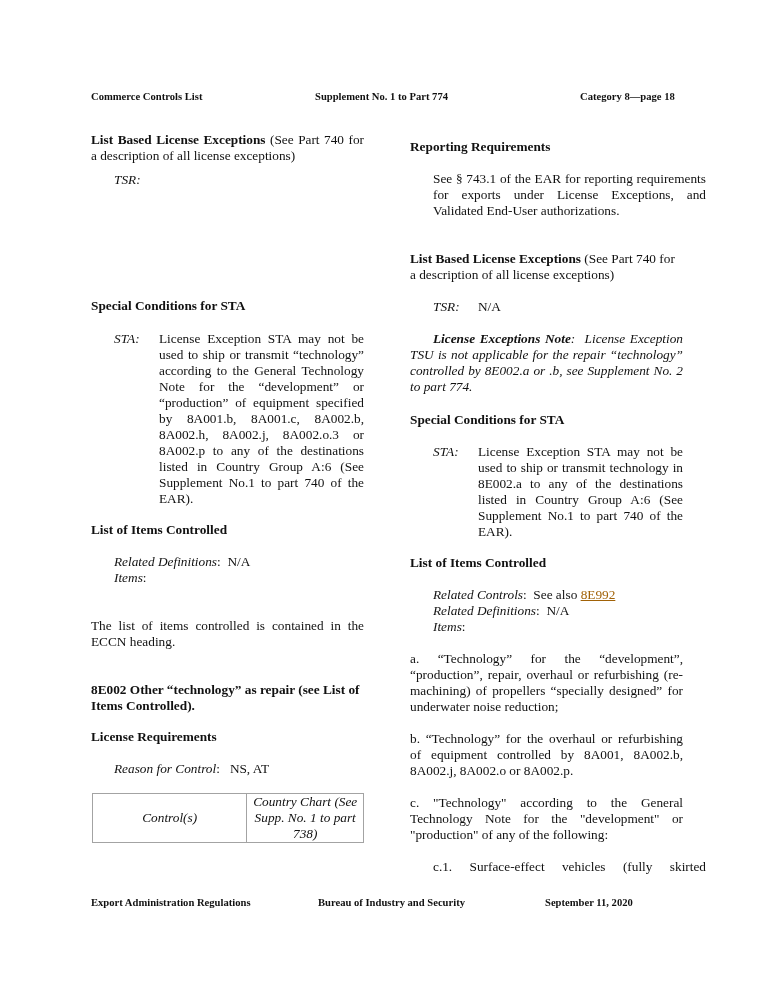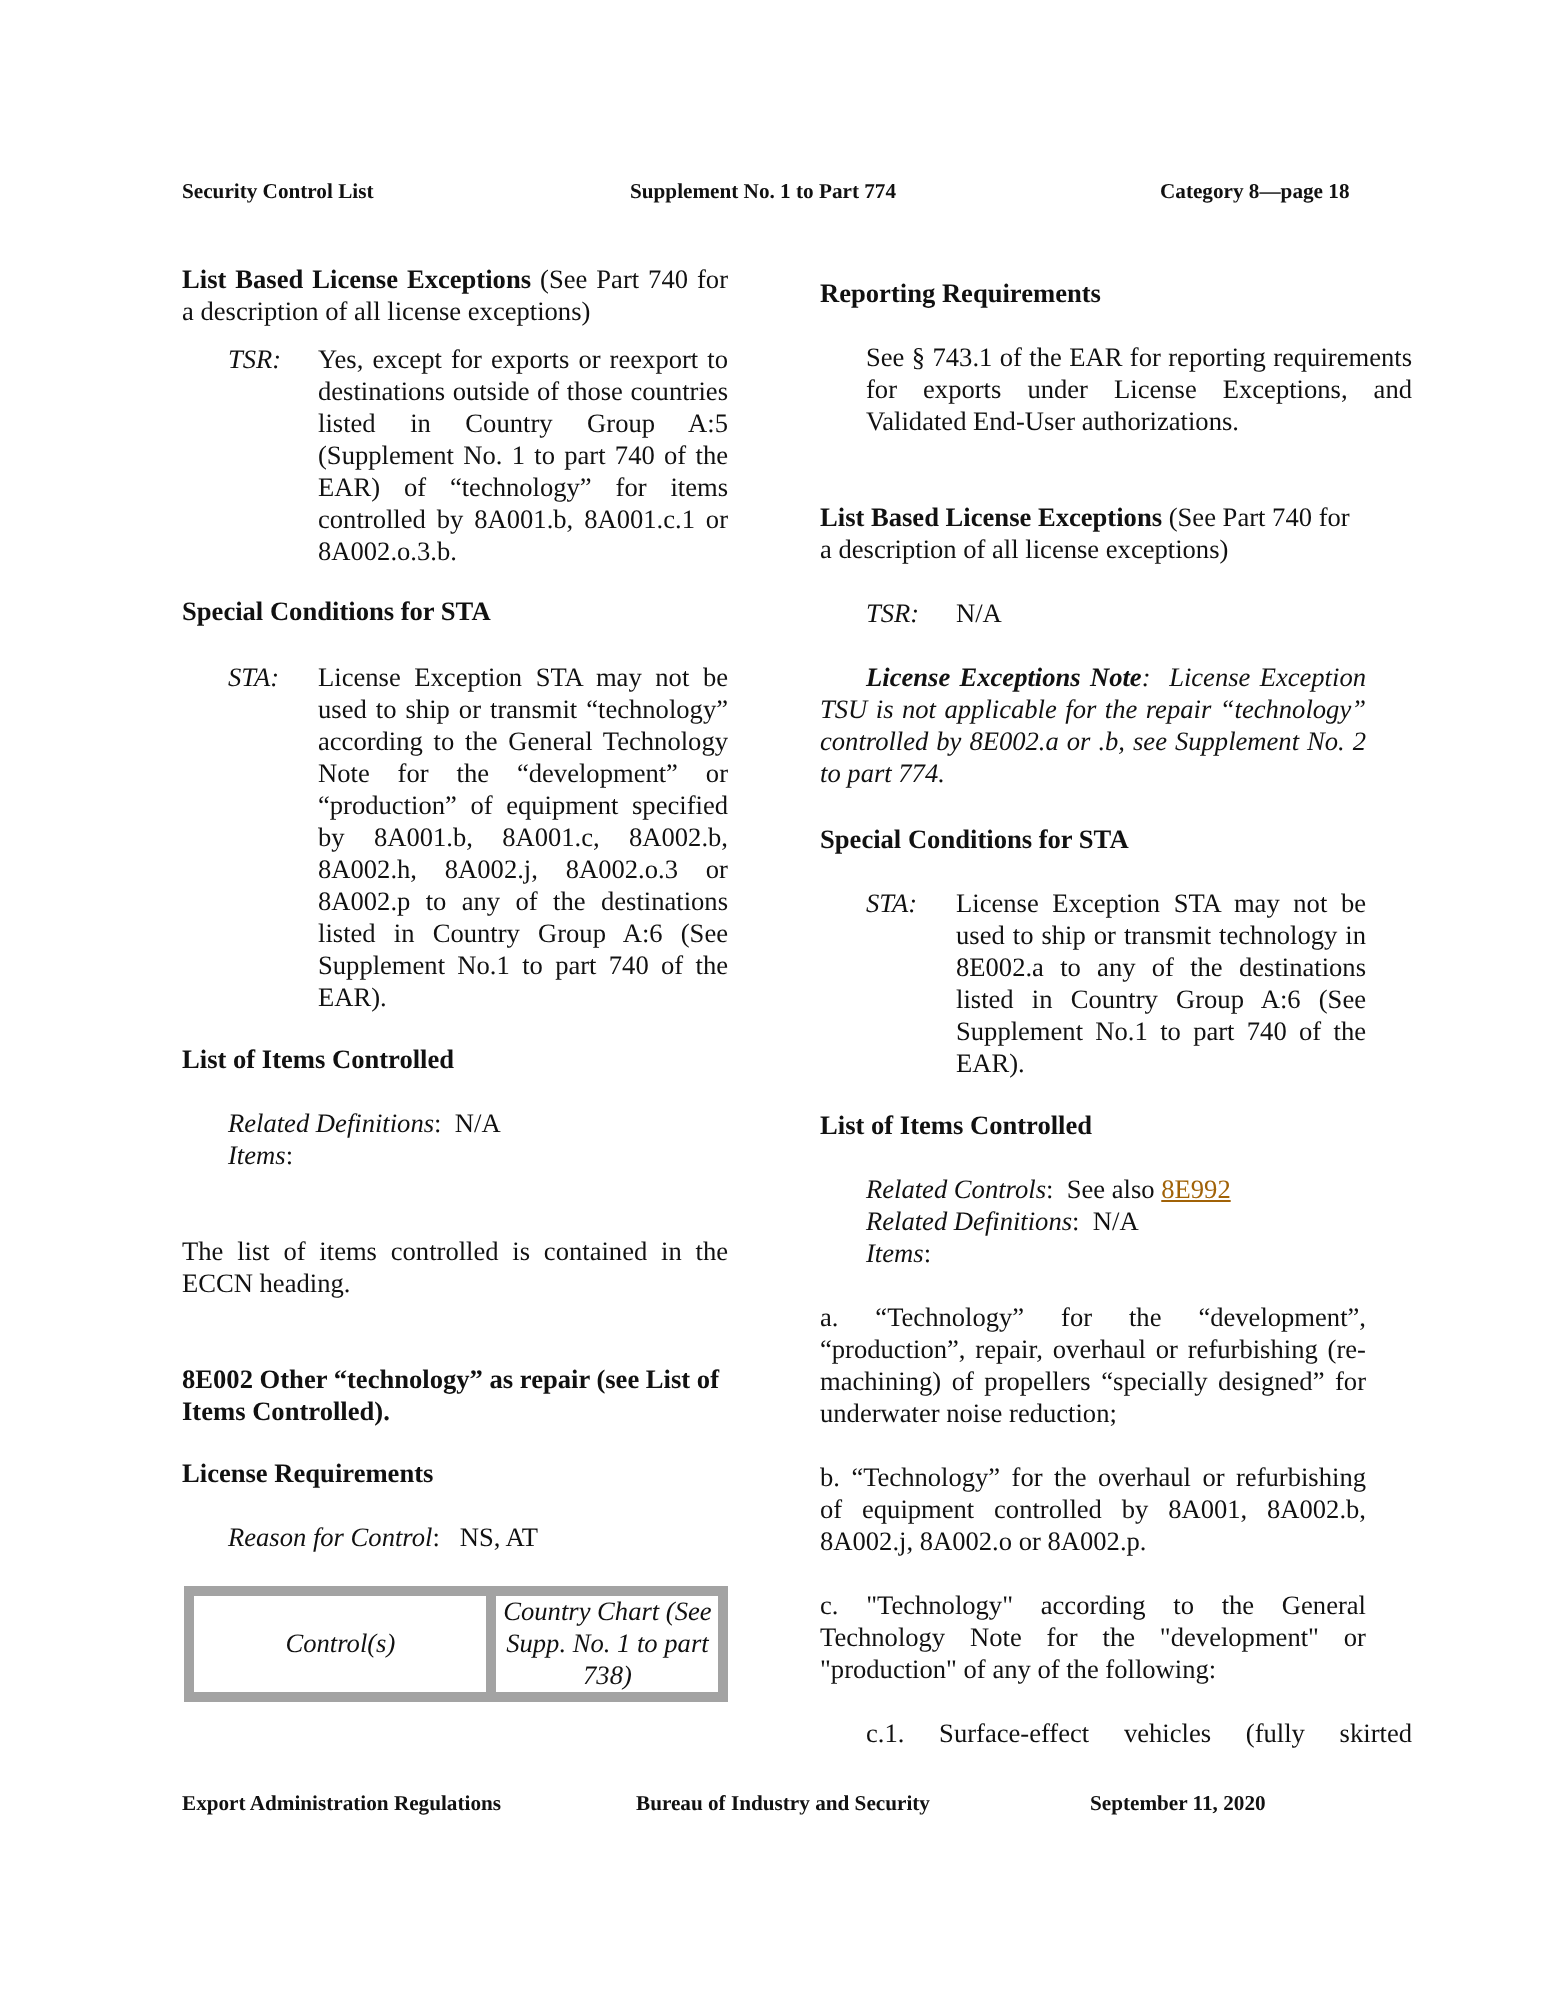--- a/index.html
+++ b/index.html
@@ -27,41 +27,40 @@
   .blk { position: absolute; left: 0; width: 273px; }
   .hang { display: flex; }
   .hang .lbl { width: 45px; flex: 0 0 45px; font-style: italic; padding-left: 23px; }
   .hang .txt { flex: 1; text-align: justify; }
   .ind { padding-left: 23px; }
   a.lnk { color: #a16207; text-decoration: underline; }
   table.cc {
     position: absolute; left: 1px; border-collapse: collapse;
     font-size: 13.3px; line-height: 16px;
   }
-  table.cc td { border: 5px solid #a3a3a3; padding: 0 2px; vertical-align: middle; }
+  table.cc td { border: 1px solid #a3a3a3; padding: 0 2px; vertical-align: middle; }
   table.cc td.h1 { width: 150px; text-align: center; font-style: italic; }
   table.cc td.h2 { width: 112px; text-align: center; font-style: italic; }
 </style>
 </head>
 <body>
 
 <div class="hdr">
-  <span style="left:0">Security Control List</span>
+  <span style="left:0">Commerce Controls List</span>
   <span style="left:224px">Supplement No. 1 to Part 774</span>
   <span style="left:489px">Category 8—page 18</span>
 </div>
 
 <div class="col left">
   <div class="blk" style="top:0">
     <p class="p"><span class="b">List Based License Exceptions</span><span> (See Part 740 for a description of all license exceptions)</span></p>
   </div>
 
   <div class="blk hang" style="top:40px">
     <span class="lbl">TSR:</span>
-    <span class="txt">Yes, except for exports or reexport to destinations outside of those countries listed in Country Group A:5 (Supplement No. 1 to part 740 of the EAR) of “technology” for items controlled by 8A001.b, 8A001.c.1 or 8A002.o.3.b.</span>
   </div>
 
   <div class="blk b" style="top:166px">Special Conditions for STA</div>
 
   <div class="blk hang" style="top:199px">
     <span class="lbl">STA:</span>
     <span class="txt">License Exception STA may not be used to ship or transmit “technology” according to the General Technology Note for the “development” or “production” of equipment specified by 8A001.b, 8A001.c, 8A002.b, 8A002.h, 8A002.j, 8A002.o.3 or 8A002.p to any of the destinations listed in Country Group A:6 (See Supplement No.1 to part 740 of the EAR).</span>
   </div>
 
   <div class="blk b" style="top:390px">List of Items Controlled</div>

